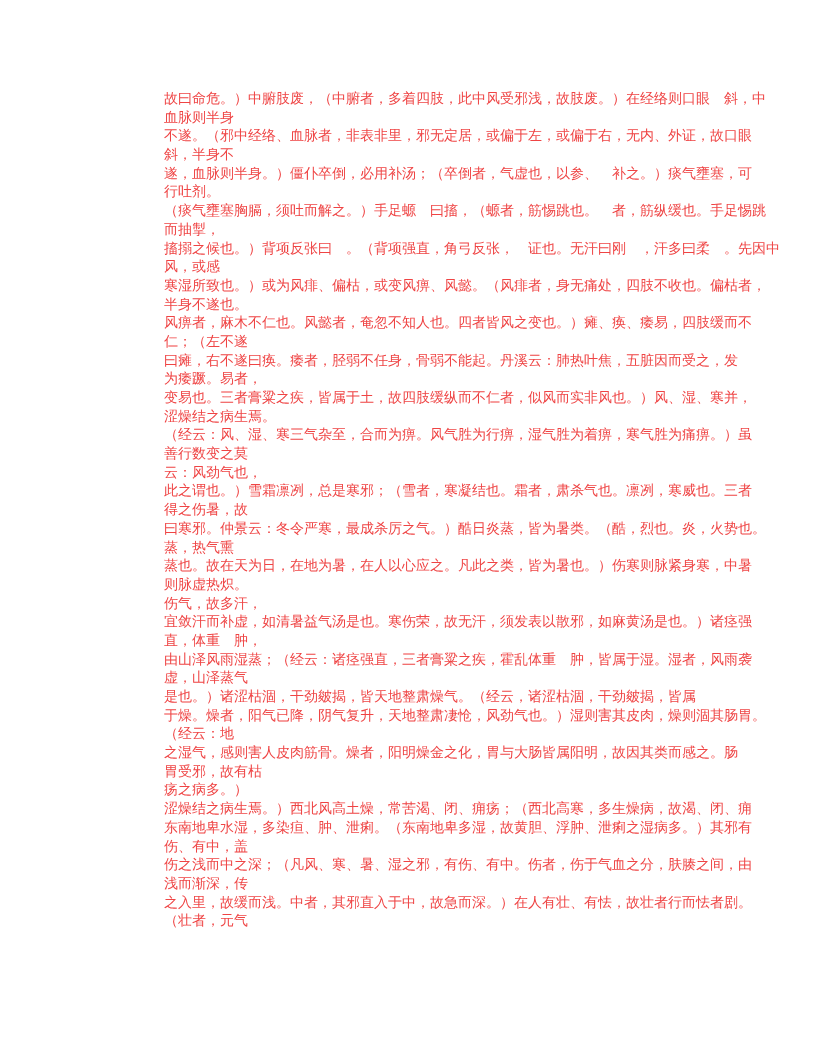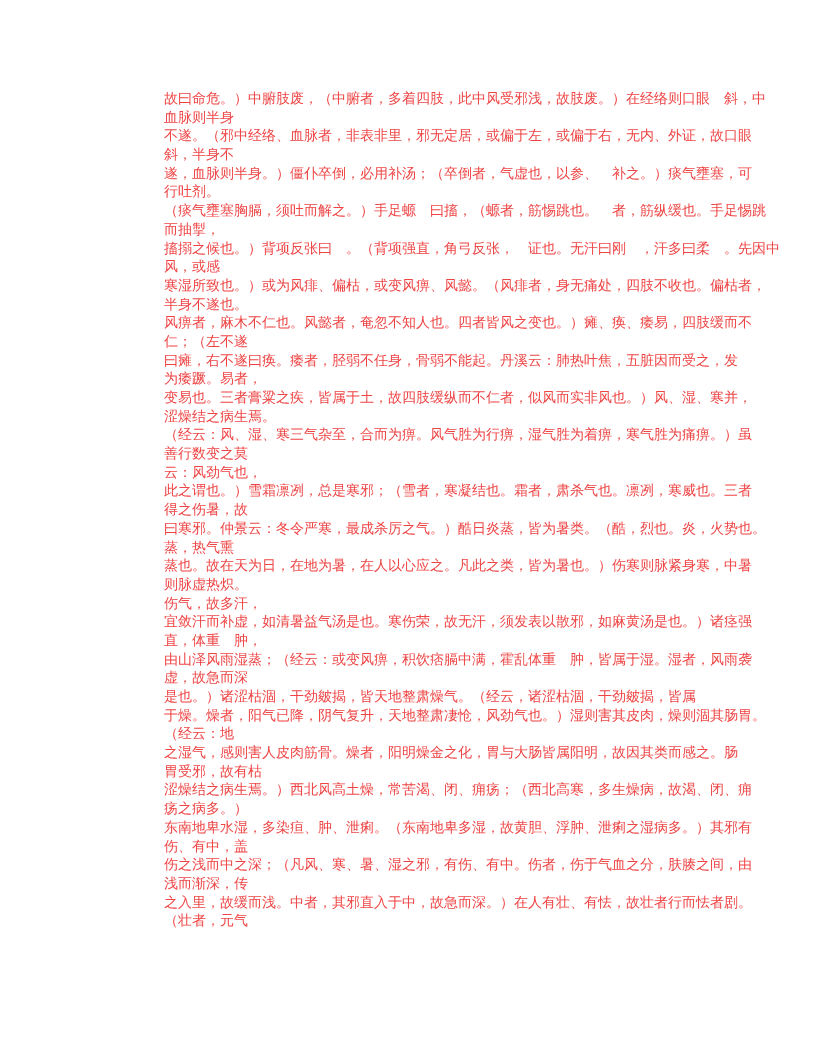--- a/index.html
+++ b/index.html
@@ -44,28 +44,28 @@
     <span class="line">云：风劲气也，</span>
     <span class="line">此之谓也。）雪霜凛冽，总是寒邪；（雪者，寒凝结也。霜者，肃杀气也。凛冽，寒威也。三者</span>
     <span class="line">得之伤暑，故</span>
     <span class="line">曰寒邪。仲景云：冬令严寒，最成杀厉之气。）酷日炎蒸，皆为暑类。（酷，烈也。炎，火势也。</span>
     <span class="line">蒸，热气熏</span>
     <span class="line">蒸也。故在天为日，在地为暑，在人以心应之。凡此之类，皆为暑也。）伤寒则脉紧身寒，中暑</span>
     <span class="line">则脉虚热炽。</span>
     <span class="line">伤气，故多汗，</span>
     <span class="line">宜敛汗而补虚，如清暑益气汤是也。寒伤荣，故无汗，须发表以散邪，如麻黄汤是也。）诸痉强</span>
     <span class="line">直，体重　肿，</span>
-    <span class="line">由山泽风雨湿蒸；（经云：或变风痹，积饮痞膈中满，霍乱体重　肿，皆属于湿。湿者，风雨袭</span>
-    <span class="line">虚，故急而深</span>
+    <span class="line">由山泽风雨湿蒸；（经云：诸痉强直，三者膏粱之疾，霍乱体重　肿，皆属于湿。湿者，风雨袭</span>
+    <span class="line">虚，山泽蒸气</span>
     <span class="line">是也。）诸涩枯涸，干劲皴揭，皆天地整肃燥气。（经云，诸涩枯涸，干劲皴揭，皆属</span>
     <span class="line">于燥。燥者，阳气已降，阴气复升，天地整肃凄怆，风劲气也。）湿则害其皮肉，燥则涸其肠胃。</span>
     <span class="line">（经云：地</span>
     <span class="line">之湿气，感则害人皮肉筋骨。燥者，阳明燥金之化，胃与大肠皆属阳明，故因其类而感之。肠</span>
     <span class="line">胃受邪，故有枯</span>
+    <span class="line">疡之病多。）</span>
     <span class="line">涩燥结之病生焉。）西北风高土燥，常苦渴、闭、痈疡；（西北高寒，多生燥病，故渴、闭、痈</span>
-    <span class="line">疡之病多。）</span>
     <span class="line">东南地卑水湿，多染疸、肿、泄痢。（东南地卑多湿，故黄胆、浮肿、泄痢之湿病多。）其邪有</span>
     <span class="line">伤、有中，盖</span>
     <span class="line">伤之浅而中之深；（凡风、寒、暑、湿之邪，有伤、有中。伤者，伤于气血之分，肤腠之间，由</span>
     <span class="line">浅而渐深，传</span>
     <span class="line">之入里，故缓而浅。中者，其邪直入于中，故急而深。）在人有壮、有怯，故壮者行而怯者剧。</span>
     <span class="line">（壮者，元气</span>
   </div>
 
 </body></html>

